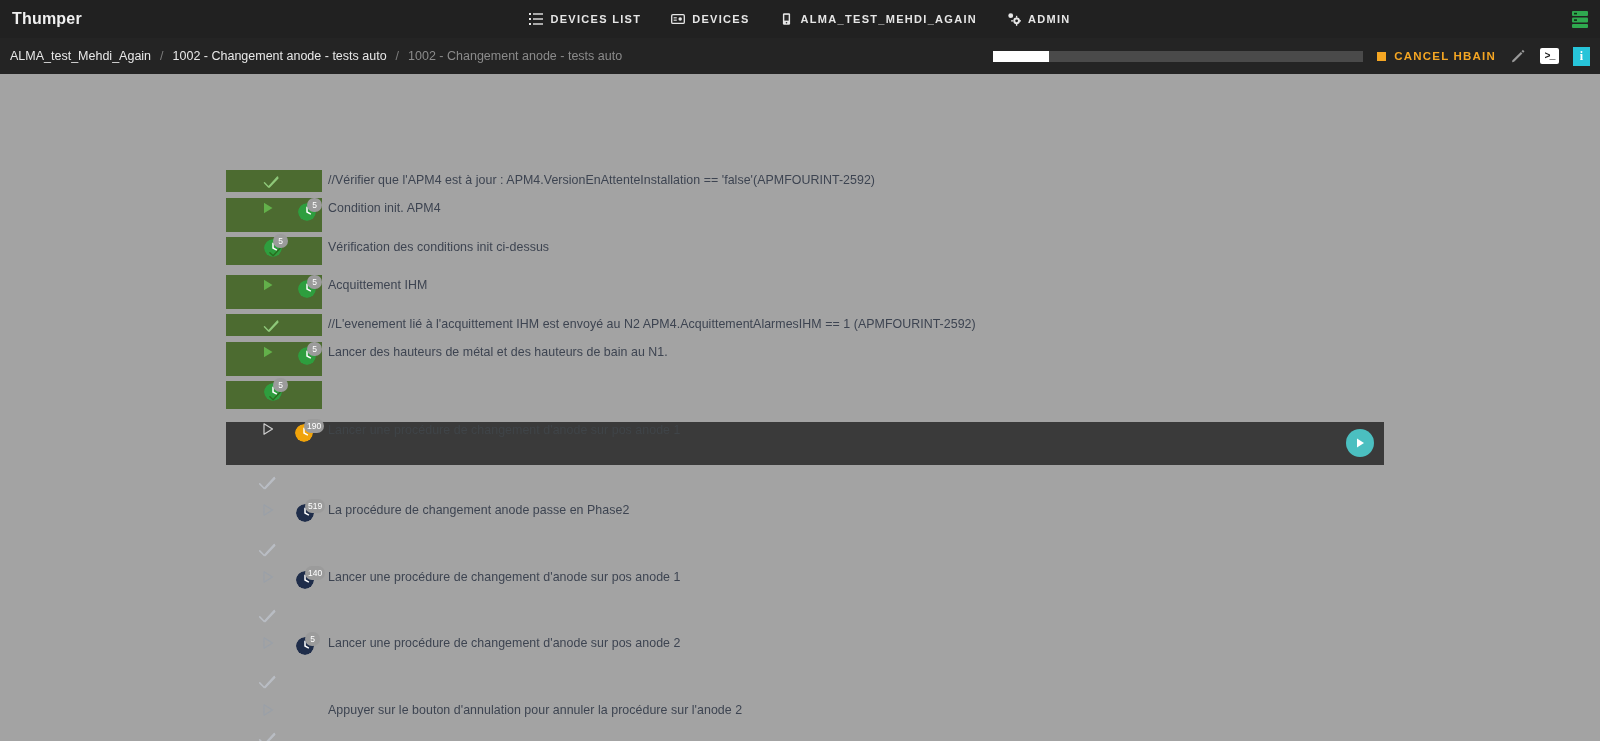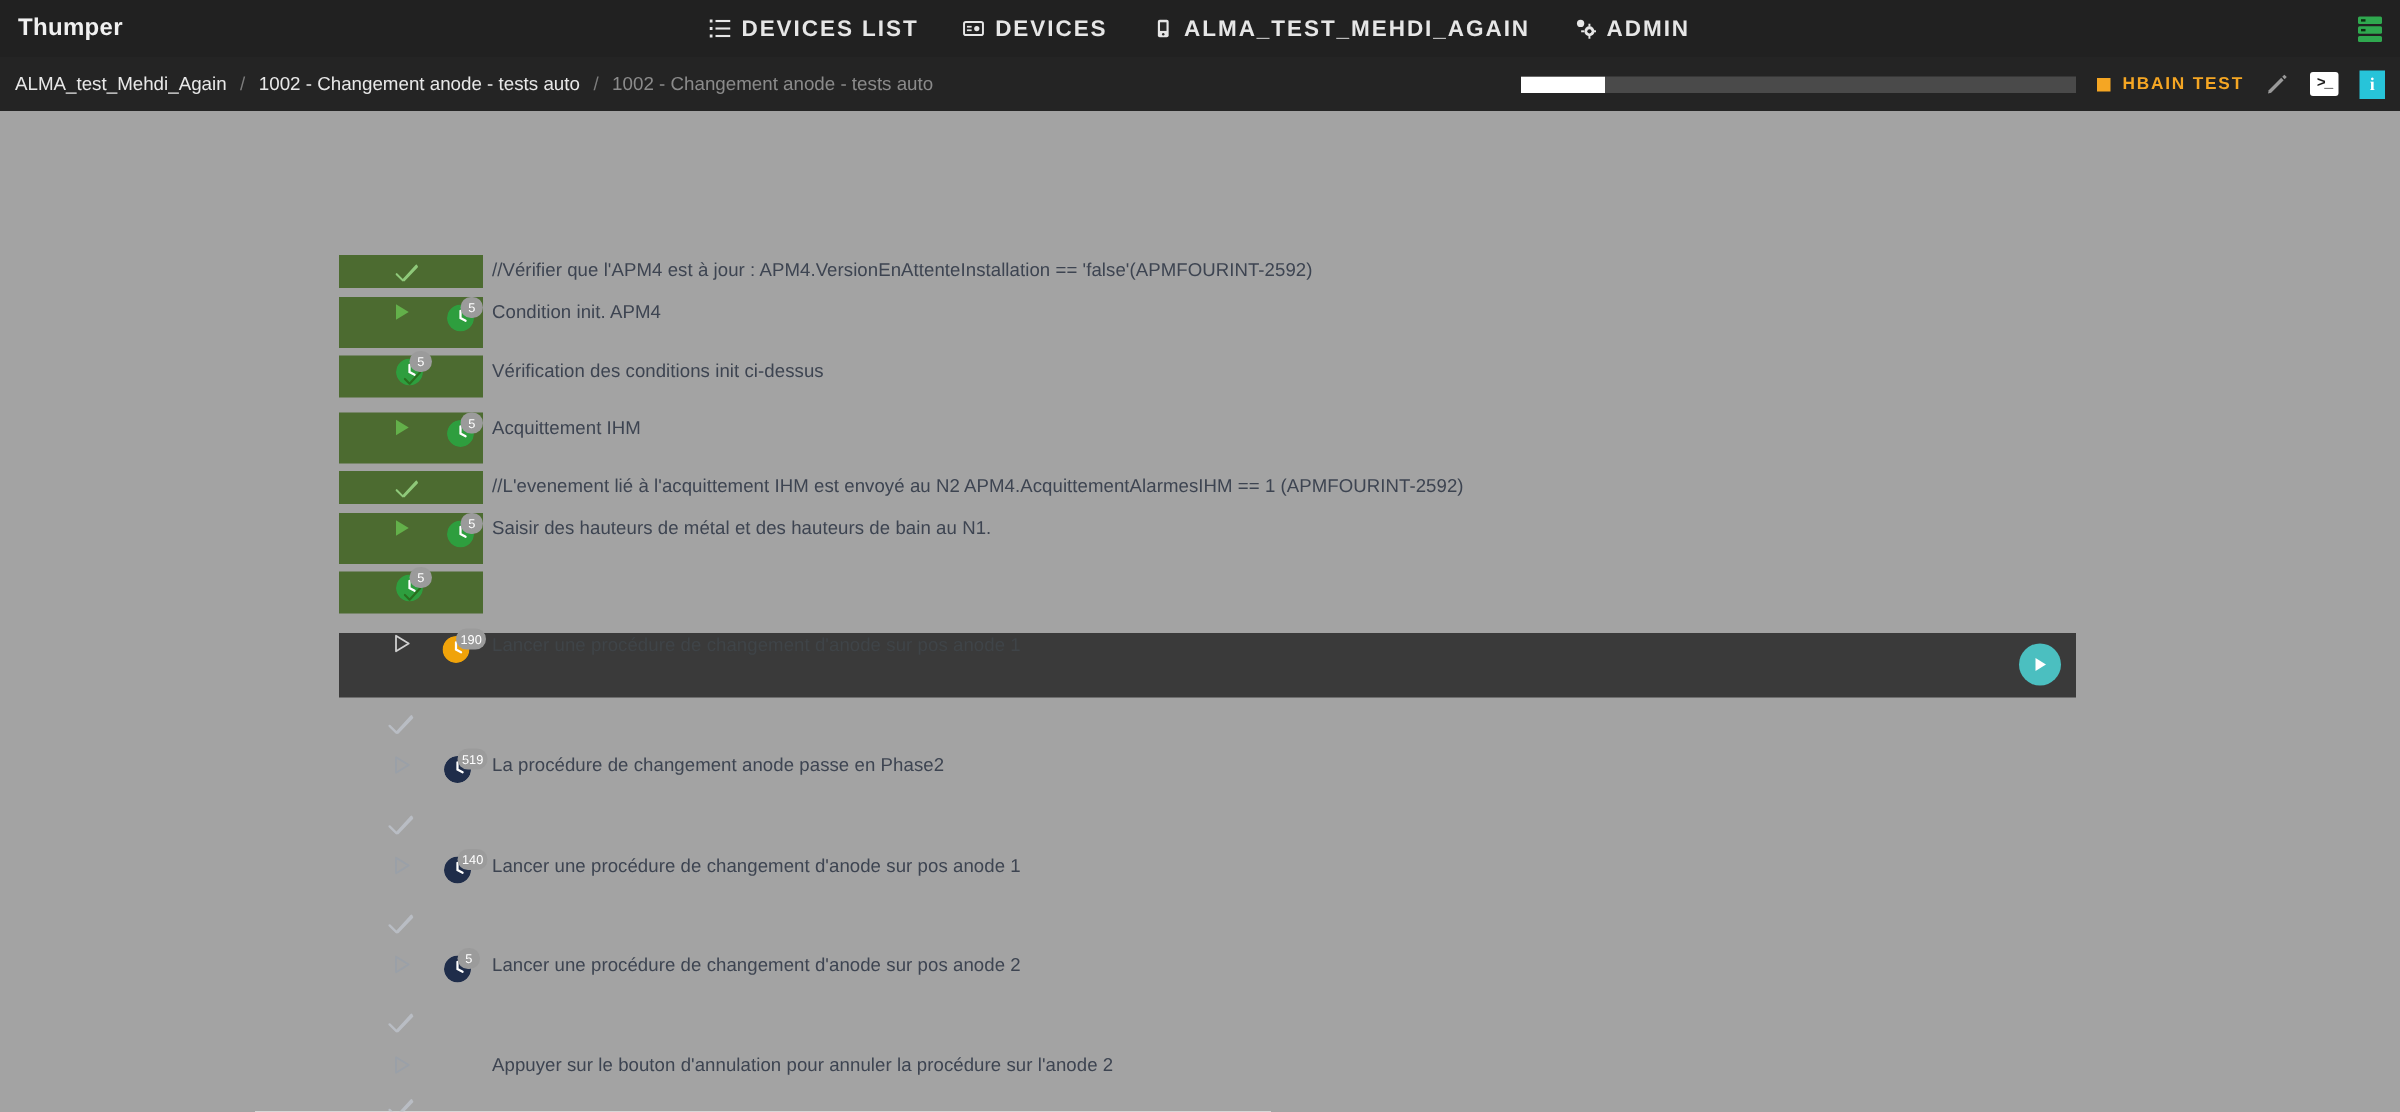--- a/index.html
+++ b/index.html
@@ -18,21 +18,21 @@
   .brand{
     color:#f0f0f0; font-size:16px; letter-spacing:.2px; margin-left:12px;
     font-weight:700;
   }
   .nav-center{
     position:absolute; left:0; right:0; display:flex; justify-content:center;
     align-items:center; gap:30px; pointer-events:none;
   }
   .nav-item{
     display:flex; align-items:center; gap:7px; color:#e6e6e6;
-    font-size:15px; letter-spacing:1.3px; font-weight:600; pointer-events:auto;
+    font-size:11px; letter-spacing:1.3px; font-weight:600; pointer-events:auto;
     cursor:pointer;
   }
   .nav-ico{ display:inline-flex; width:14px; height:14px; align-items:center; justify-content:center; }
   .nav-ico svg{ display:block; }
   .nav-right{ margin-left:auto; margin-right:10px; display:flex; align-items:center; }
   .srv-icon{ width:20px; height:20px; display:block; }
 
   
   .subbar{
     height:36px; background:#242424; display:flex; align-items:center;
@@ -184,21 +184,21 @@
     <span class="crumb dim">1002 - Changement anode - tests auto</span>
   </div>
 
   <div class="right-tools">
     <div class="progress">
       <div class="progress-fill" id="progress-fill" style="width: 15%;"></div>
     </div>
 
     <div class="cancel-btn">
       <span class="stop-sq"></span>
-      <span>HBAIN TEST</span>
+      <span>CANCEL HBAIN</span>
     </div>
 
     <div class="icon-btn">
       <svg class="pencil" viewBox="0 0 16 16">
         <path d="M2.5 12.2 L10.8 3.9 L12.4 5.5 L4.1 13.8 L2 14.3 Z" fill="#9a9a9a"></path>
         <path d="M11.5 3.2 L12.9 1.8 L14.5 3.4 L13.1 4.8 Z" fill="#9a9a9a"></path>
       </svg>
     </div>
 
     <div class="icon-btn">
@@ -269,21 +269,21 @@
     <div class="ctrl-play" style="top: 271px; left: 261px;"><svg width="14" height="14" viewBox="0 0 14 14">
         <path d="M3 1.8 L11.5 7 L3 12.2 Z" fill="#63b04a"></path>
       </svg></div>
     <div class="clockwrap" style="top: 273px; left: 298px;">
       <svg class="clock" viewBox="0 0 18 18">
         <circle cx="9" cy="9" r="9" fill="#2e9e3e"></circle>
         <path d="M9 4.2 V9 L12.4 10.8" stroke="#ffffff" stroke-width="1.5" fill="none" stroke-linecap="round"></path>
       </svg>
       <div class="badge">5</div>
     </div>
-    <div class="steptext" style="top: 271px; left: 328px;">Saisir des hauteurs de métal et des hauteurs de bain au N1.</div>
+    <div class="steptext" style="top: 271px; left: 328px;">Lancer des hauteurs de métal et des hauteurs de bain au N1.</div>
     <div class="band" style="top: 307px; height: 28px; background: rgb(76, 107, 48);"></div>
     <div class="ctrl-play" style="top: 312px; left: 264px;"></div>
     <div class="clockwrap" style="top: 309px; left: 264px;">
       <svg class="clock" viewBox="0 0 18 18">
         <circle cx="9" cy="9" r="9" fill="#2e9e3e"></circle>
         <path d="M9 4.2 V9 L12.4 10.8" stroke="#ffffff" stroke-width="1.5" fill="none" stroke-linecap="round"></path>
       </svg>
       <div style="position:absolute;left:4px;top:6px"><svg width="14" height="14" viewBox="0 0 22 22">
           <path d="M3 12 L8 17 L19 5" stroke="#2a6e1f" stroke-width="2.2" fill="none" stroke-linecap="round" stroke-linejoin="round"></path>
         </svg></div>

